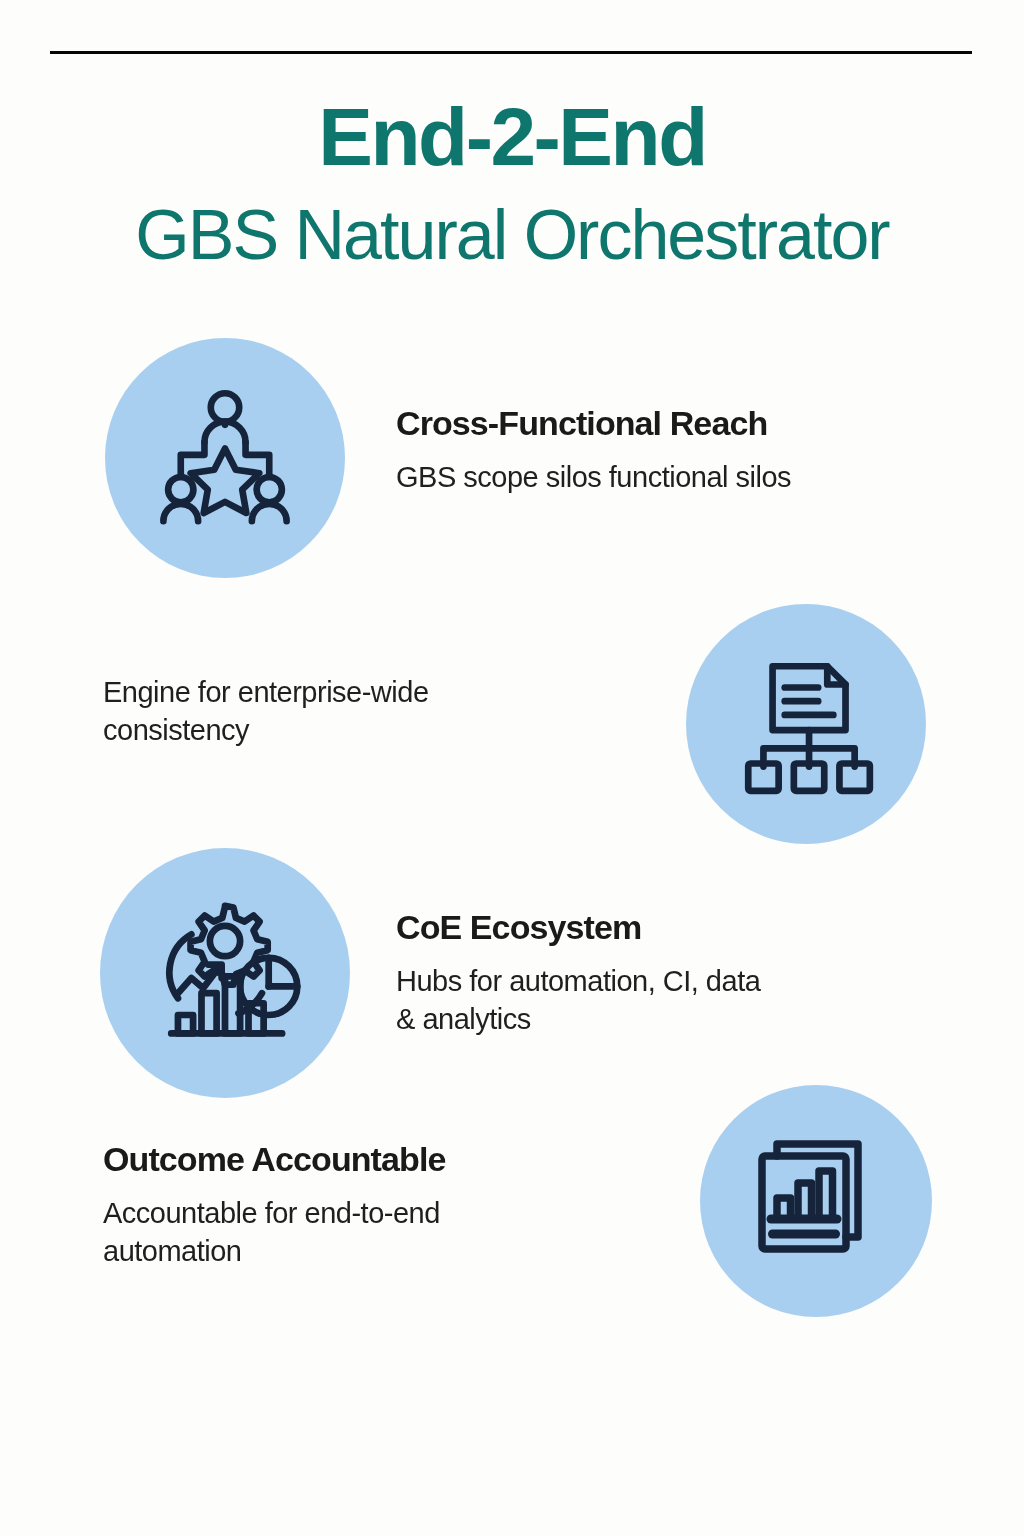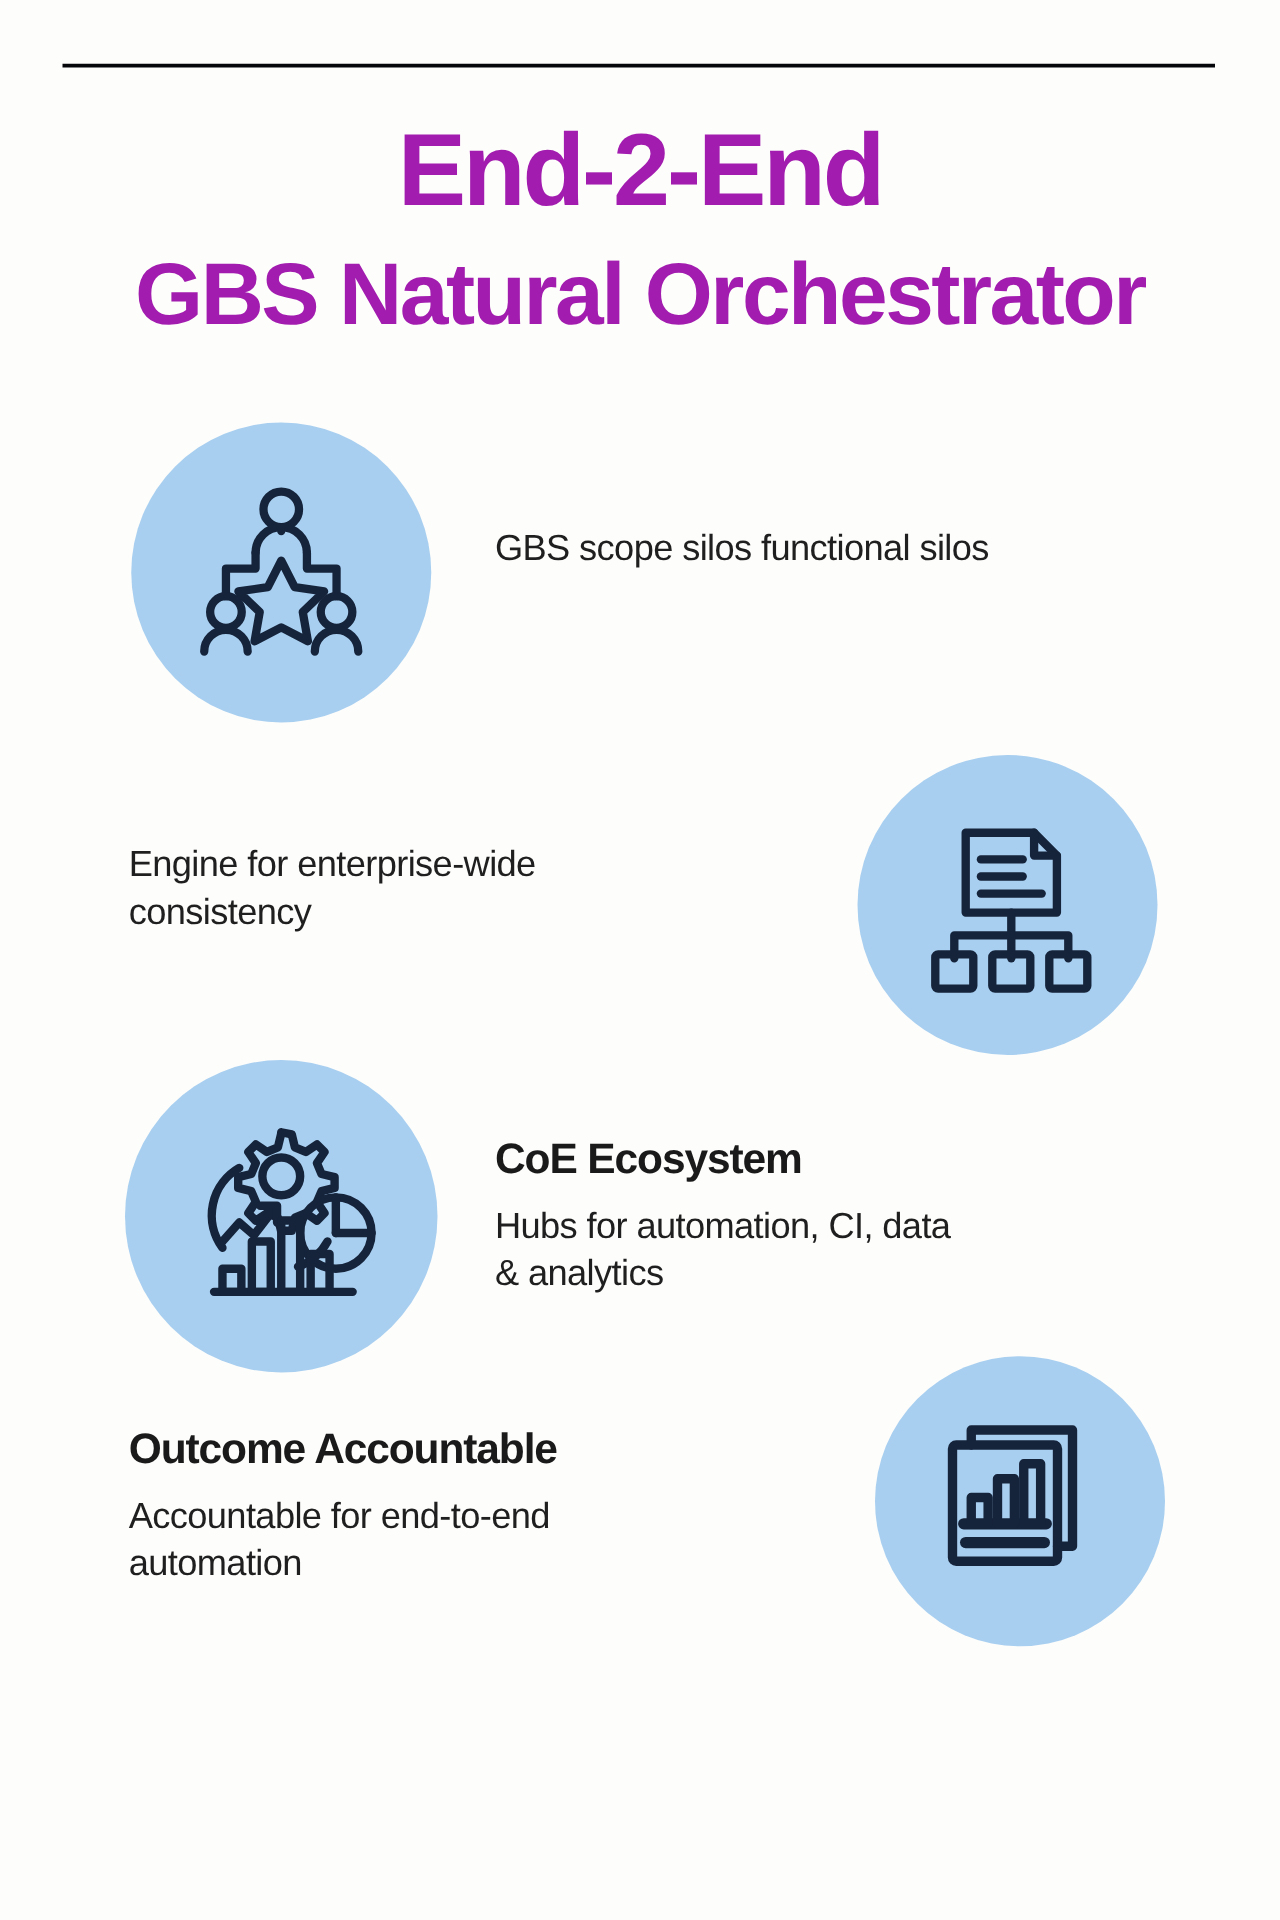--- a/index.html
+++ b/index.html
@@ -30,32 +30,32 @@
     background: #05060A;
   }
 
   
   .title-block {
     position: absolute;
     left: 0;
     top: 96px;
     width: 1024px;
     text-align: center;
-    color: #a21caf;
+    color: #0f766e;
   }
   .title-line1 {
     font-size: 82px;
     font-weight: 700;
     letter-spacing: -2.5px;
     line-height: 1.0;
     white-space: nowrap;
   }
   .title-line2 {
     font-size: 70px;
-    font-weight: 700;
+    font-weight: 400;
     letter-spacing: -2px;
     line-height: 1.0;
     margin-top: 22px;
     white-space: nowrap;
   }
 
   
   .circle {
     position: absolute;
     border-radius: 50%;
@@ -123,20 +123,21 @@
         <path d="M50 29 v0"></path>
         <circle cx="22" cy="70" r="8"></circle>
         <path d="M11 90 a11 11 0 0 1 22 0"></path>
         <circle cx="78" cy="70" r="8"></circle>
         <path d="M67 90 a11 11 0 0 1 22 0"></path>
         <path d="M50 44 l6.8 13.4 14.9 2.2 -10.8 10.4 2.6 14.8 -13.5 -7 -13.5 7 2.6 -14.8 -10.8 -10.4 14.9 -2.2 Z"></path>
       </svg>
     </span>
   </div>
   <div class="textblock" id="text-1">
+    <div class="feat-title">Cross-Functional Reach</div>
     <div class="feat-desc">GBS scope silos functional silos</div>
   </div>
 
   <div class="circle" id="circle-2">
     <span>
       <svg width="152" height="152" viewBox="0 0 100 100" fill="none" stroke="#16243B" stroke-width="4.4" stroke-linecap="round" stroke-linejoin="round">
         <path d="M28 12 h36 l12 12 v30 H28 Z"></path>
         <path d="M64 12 v12 h12"></path>
         <path d="M36 26 h22"></path>
         <path d="M36 35 h22"></path>

